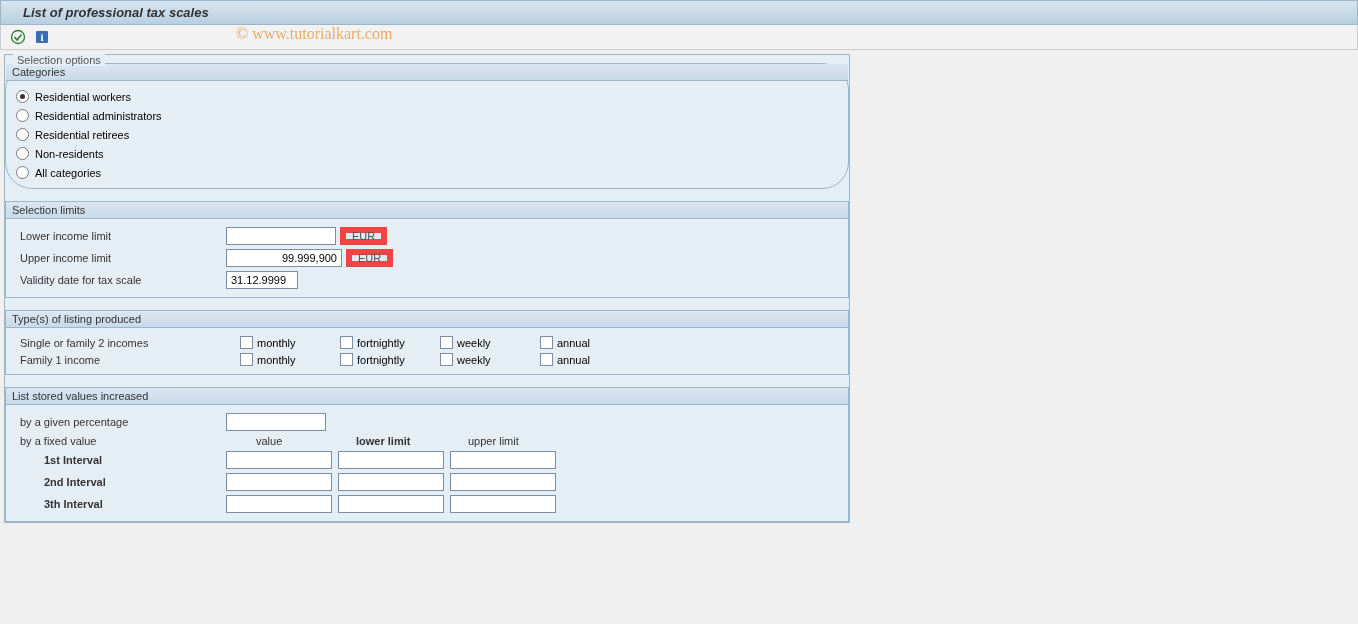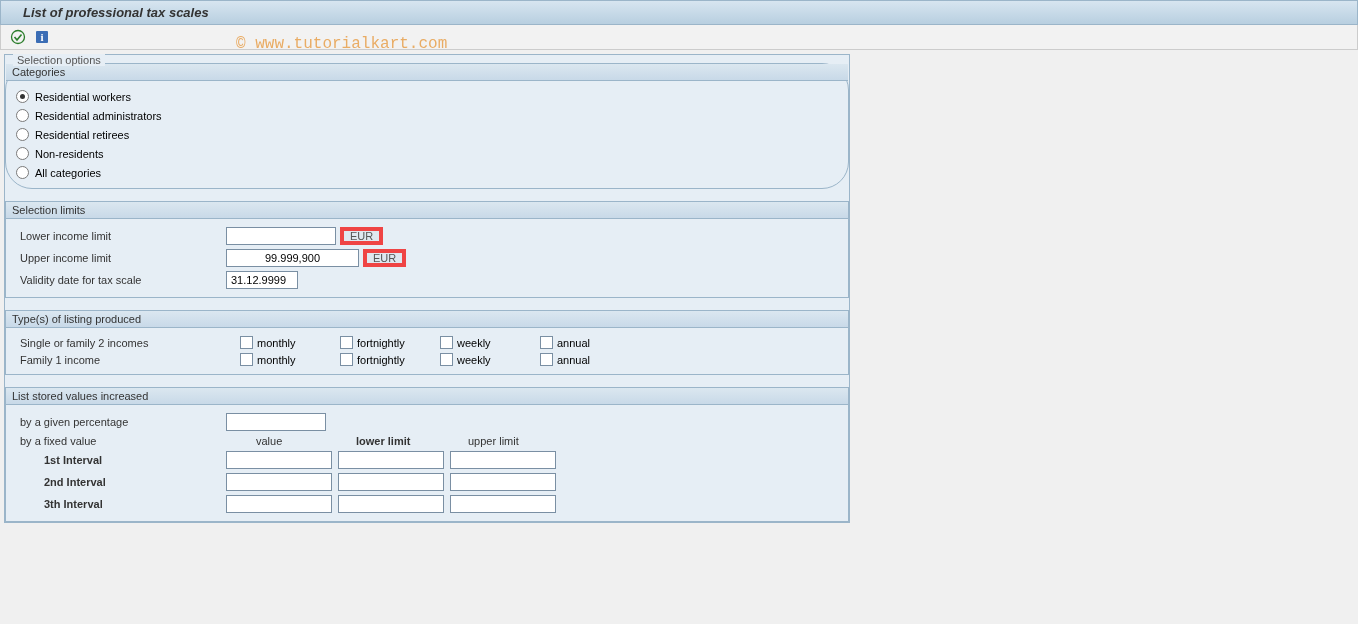--- a/index.html
+++ b/index.html
@@ -41,24 +41,24 @@
       display: inline-flex;
       align-items: center;
       justify-content: center;
       cursor: pointer;
     }
     .exec-icon svg { width: 16px; height: 16px; }
     .info-icon svg { width: 14px; height: 14px; }
     .watermark {
       position: absolute;
       left: 235px;
-      top: 10px;
+      top: 0;
       font-size: 16px;
       color: #e8a04c;
-      font-family: Liberation Mono, monospace;
+      font-family: Liberation Serif, serif;
       pointer-events: none;
       opacity: 0.85;
     }
     .main-panel {
       background: #e6eef5;
       border: 1px solid #9bb5c9;
       margin: 4px;
       padding: 0;
       width: 846px;
     }
@@ -116,21 +116,21 @@
     .text-input {
       border: 1px solid #7a8fa3;
       background: #fff;
       height: 18px;
       padding: 1px 4px;
       font-size: 11px;
       font-family: Arial, sans-serif;
     }
     .text-input.right { text-align: right; }
     .currency-box {
-      border: 4px solid #ef4444;
+      border: 6px solid #ef4444;
       background: #dfe8f0;
       height: 18px;
       padding: 1px 6px;
       margin-left: 4px;
       color: #555;
       min-width: 30px;
       display: inline-flex;
       align-items: center;
     }
     .checkbox-row {
@@ -233,21 +233,21 @@
   <div class="group-box">
     <div class="group-title">Selection limits</div>
     <div class="group-content">
       <div class="form-row">
         <span class="form-label">Lower income limit</span>
         <input class="text-input right" style="width: 110px;" value="">
         <span class="currency-box">EUR</span>
       </div>
       <div class="form-row">
         <span class="form-label">Upper income limit</span>
-        <input class="text-input right" style="width: 133px; text-align: center;" value="99.999,900">
+        <input class="text-input right" style="width: 116px;" value="99.999,900">
         <span class="currency-box">EUR</span>
       </div>
       <div class="form-row">
         <span class="form-label">Validity date for tax scale</span>
         <input class="text-input" style="width: 72px;" value="31.12.9999">
       </div>
     </div>
   </div>
 
   <div class="group-box">

